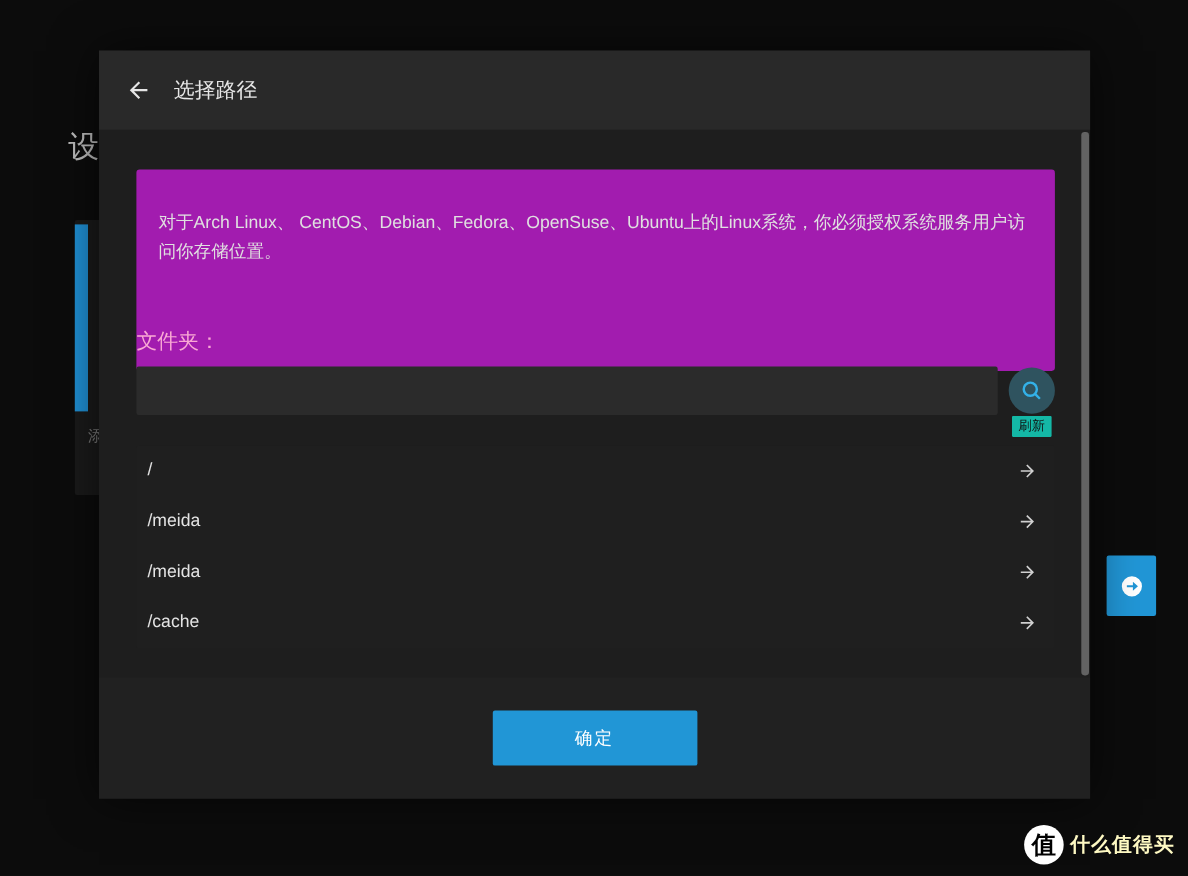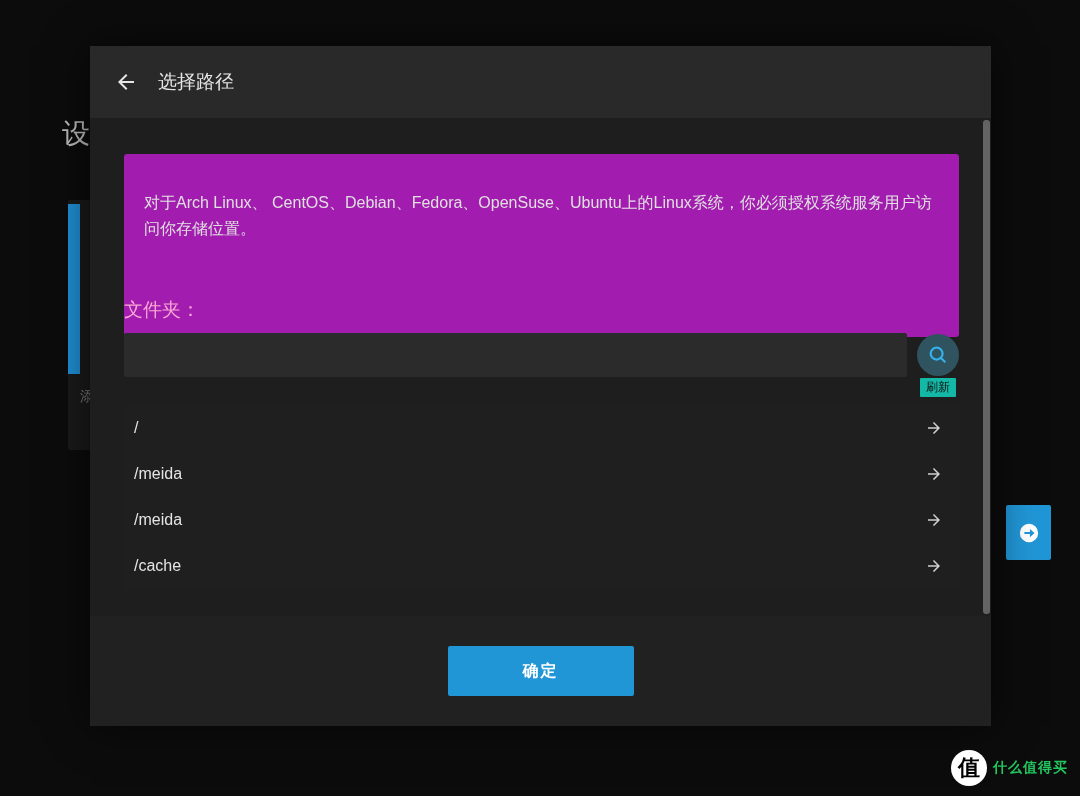--- a/index.html
+++ b/index.html
@@ -213,21 +213,21 @@
     display: flex;
     align-items: center;
     justify-content: center;
   }
   .ok-btn {
     width: 186px;
     height: 50px;
     background: #2196d6;
     color: #fff;
     font-size: 16px;
-    font-weight: 700;
+    font-weight: 400;
     border: none;
     border-radius: 2px;
     cursor: pointer;
     letter-spacing: 2px;
   }
 
   
   .watermark {
     position: absolute;
     right: 12px;
@@ -242,22 +242,22 @@
     border-radius: 50%;
     background: #fff;
     color: #000;
     display: flex;
     align-items: center;
     justify-content: center;
     font-size: 22px;
     font-weight: 700;
   }
   .wm-text {
-    font-size: 14px;
-    color: #22c55e;
+    font-size: 18px;
+    color: #fef9c3;
     font-weight: 600;
     font-family: Liberation Sans, sans-serif;
     letter-spacing: 1px;
   }
 </style>
 </head>
 <body>
 
 <div class="bg-title">设</div>
 <div class="bg-sidebar-card"></div>

